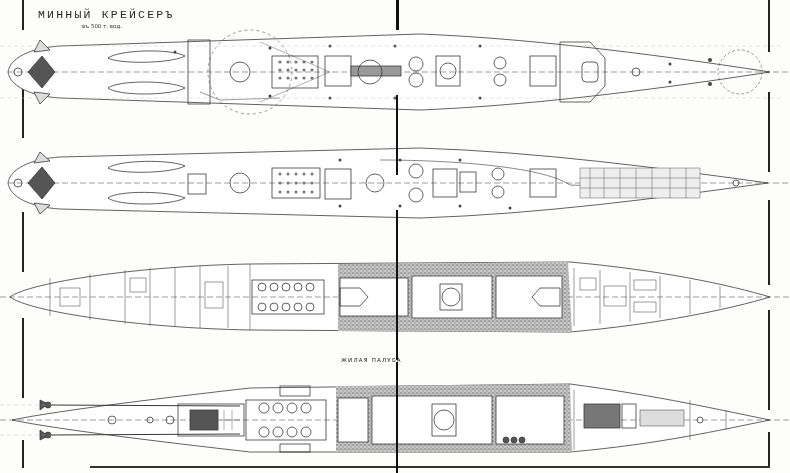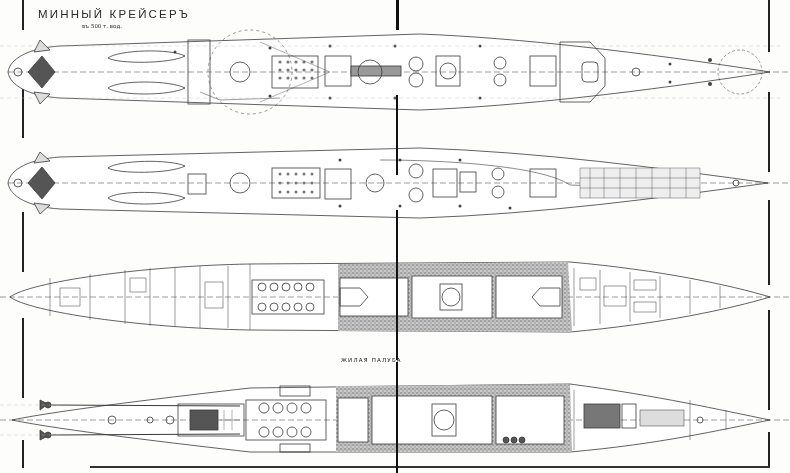--- a/index.html
+++ b/index.html
@@ -1,21 +1,21 @@
 <!DOCTYPE html>
 <html><head>
 <meta charset="utf-8">
 <style>
   html,body{margin:0;padding:0;background:#fff;}
   body{width:790px;height:473px;position:relative;overflow:hidden;font-family:"DejaVu Serif",serif;}
   .sheet{position:absolute;left:0;top:0;width:790px;height:473px;background:#fdfdfc;}
   .frame-left{position:absolute;left:22px;top:0;width:2px;background:#222;}
   .frame-right{position:absolute;left:768px;top:0;width:2px;background:#222;}
   .frame-bottom{position:absolute;left:90px;top:466px;width:680px;height:1.5px;background:#333;}
-  .title{position:absolute;left:38px;top:8px;font-size:11.5px;letter-spacing:2.2px;color:#2a2a2a;font-family:Liberation Sans, sans-serif;}
+  .title{position:absolute;left:38px;top:8px;font-size:11.5px;letter-spacing:2.2px;color:#2a2a2a;font-family:Liberation Mono, monospace;}
   .subtitle{position:absolute;left:82px;top:23px;font-size:5.5px;color:#333;font-family:"DejaVu Sans",sans-serif;}
   .section-label{position:absolute;left:341px;top:357px;font-size:5.5px;letter-spacing:1.2px;color:#222;font-family:"DejaVu Sans",sans-serif;}
   svg.plan{position:absolute;left:0;top:0;}
   .fold{position:absolute;left:396px;width:3px;background:#111;}
 </style>
 </head>
 <body>
 
 <div class="sheet">
 

